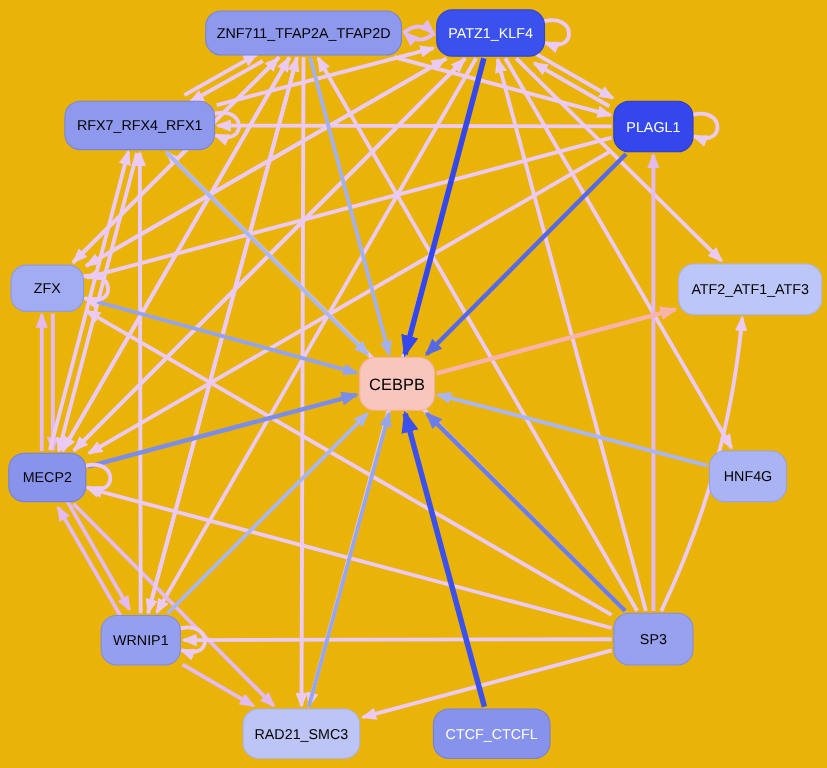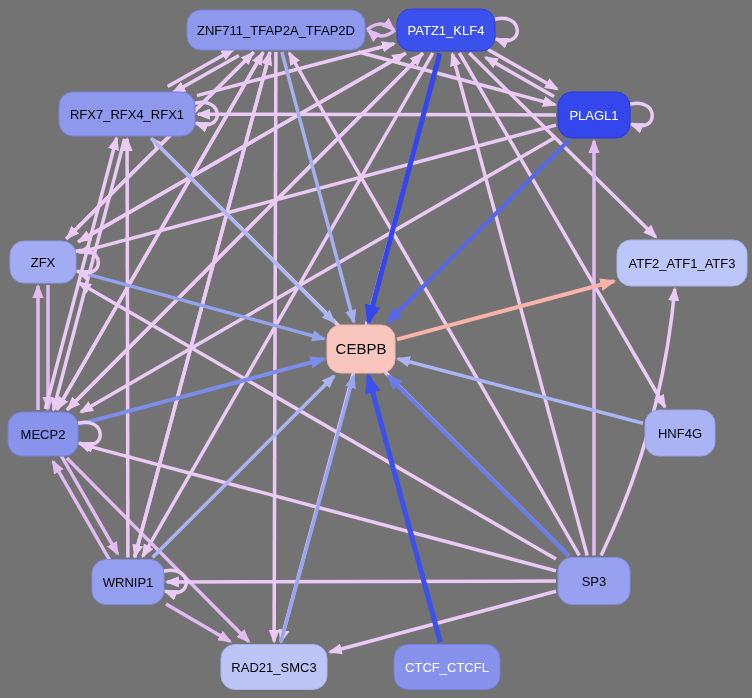--- a/index.html
+++ b/index.html
@@ -4,21 +4,21 @@
 <style>
   html, body {
     margin: 0;
     padding: 0;
     background: #ffffff;
   }
   #stage {
     position: relative;
     width: 752px;
     height: 698px;
-    background: #737373;
+    background: #eab308;
     overflow: hidden;
   }
   svg {
     display: block;
     font-family: "Liberation Sans", sans-serif;
   }
   svg text {
     user-select: none;
     pointer-events: none;
   }

